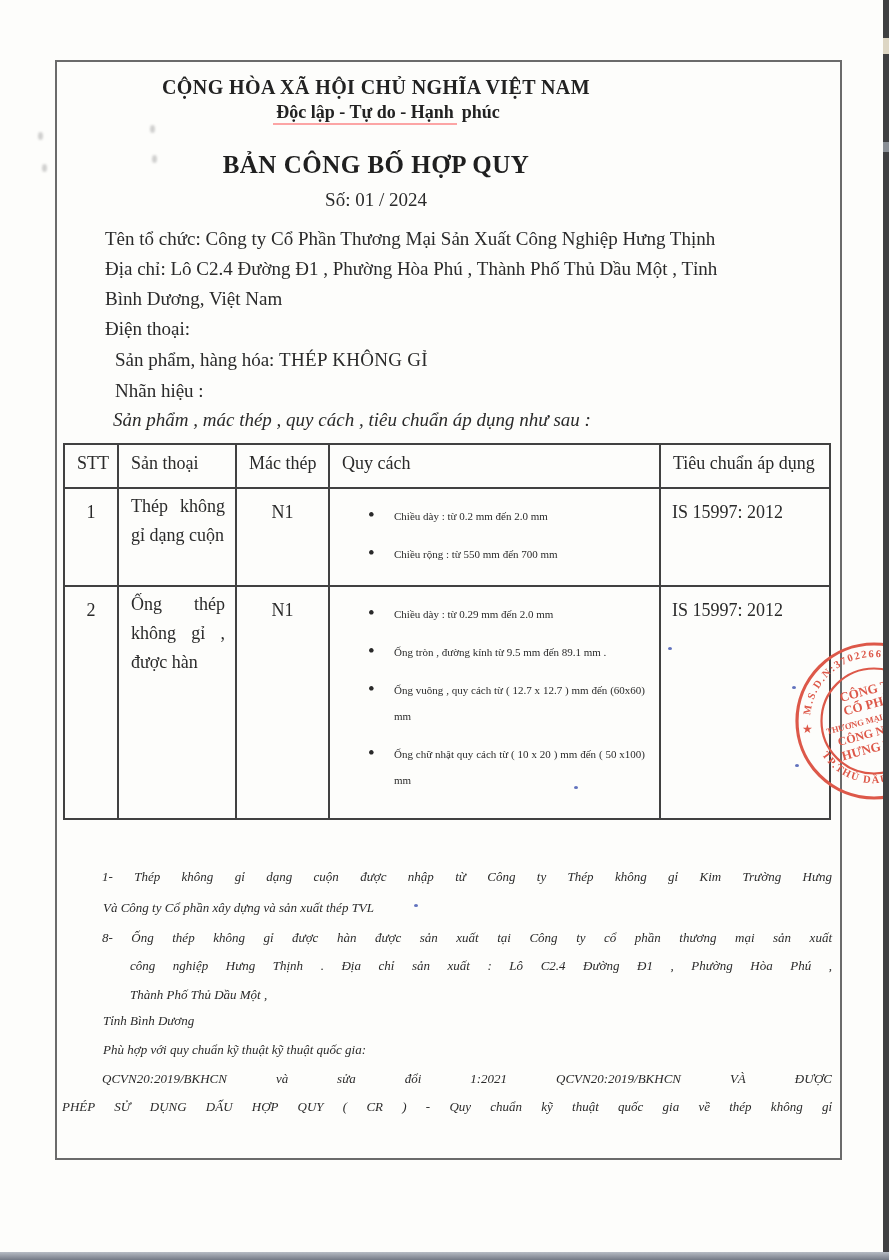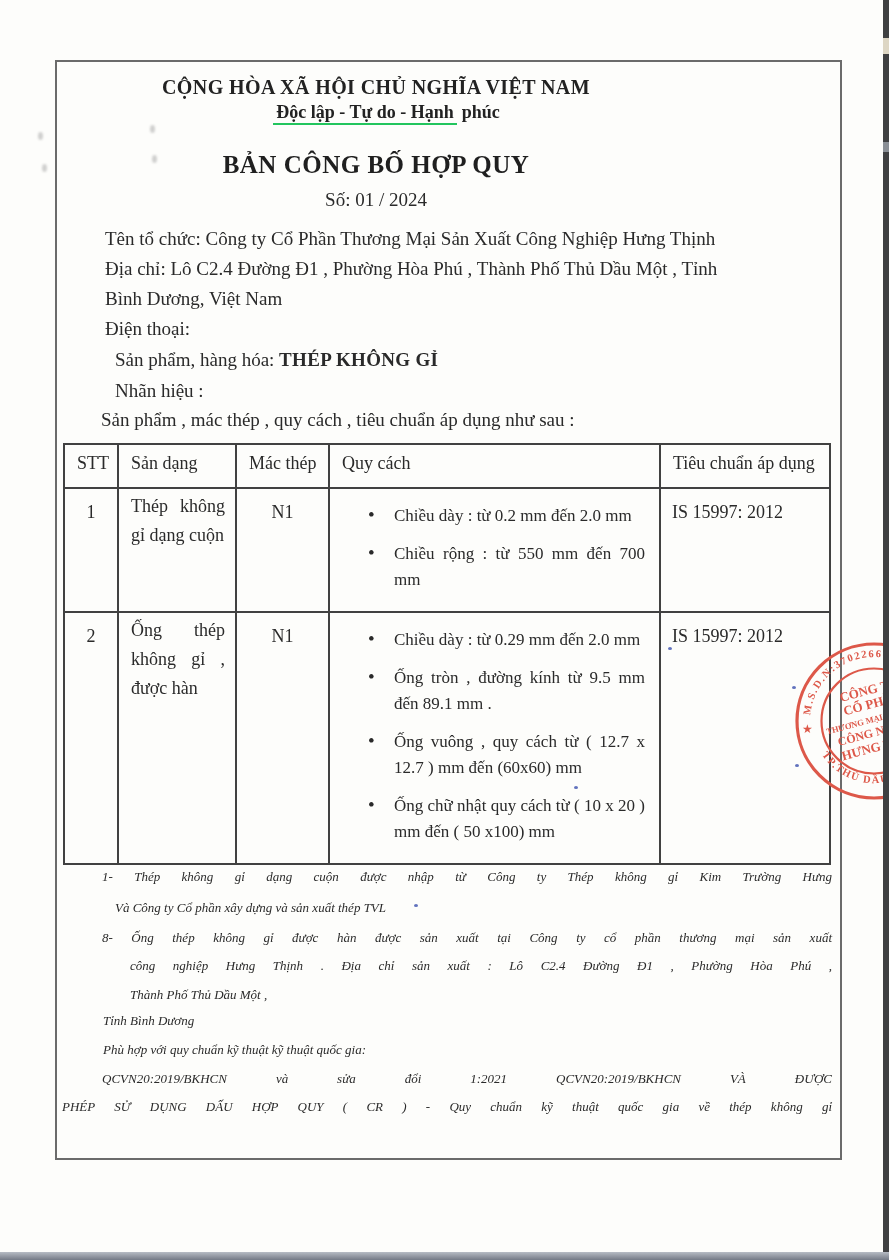--- a/index.html
+++ b/index.html
@@ -9,53 +9,53 @@
     font-family:"Liberation Serif","DejaVu Serif",serif;
     color:#2a2a2a;
   }
   .abs{position:absolute;}
   
   .frame{left:55px;top:60px;width:787px;height:1100px;border:2px solid #6b6b6b;box-sizing:border-box;}
   
   .cline{left:55px;width:642px;text-align:center;}
   .nat1{top:76px;font-size:20px;font-weight:bold;letter-spacing:.4px;color:#222;}
   .nat2{top:102px;font-size:18px;font-weight:bold;color:#222;}
-  .nat2 .u{border-bottom:2px solid #22c55e;padding:0 3px 1px 3px;margin-left:21px;}
+  .nat2 .u{border-bottom:2px solid #fca5a5;padding:0 3px 1px 3px;margin-left:21px;}
   .nat2 .tail{margin-left:5px;}
   .title{top:151px;font-size:25px;font-weight:bold;letter-spacing:.5px;color:#1f1f1f;}
   .docno{top:189px;font-size:19px;}
   
   .ln{font-size:19px;line-height:26px;white-space:nowrap;}
   .org{top:226px;left:105px;}
   .addr1{top:256px;left:105px;}
   .addr2{top:286px;left:105px;}
   .phone{top:316px;left:105px;}
   .product{top:347px;left:115px;}
-  .product .pv{font-weight:bold;letter-spacing:.3px;margin-top:23px;}
+  .product .pv{font-weight:normal;letter-spacing:.3px;margin-top:23px;}
   .brand{top:378px;left:115px;}
-  .intro{top:407px;left:101px;}
+  .intro{top:407px;left:113px;font-style:italic;}
   
   table.spec{left:63px;top:443px;width:766px;border-collapse:collapse;table-layout:fixed;position:absolute;border-radius:8px;}
   table.spec th,table.spec td{border:2px solid #414141;vertical-align:top;font-weight:normal;box-sizing:border-box;}
   table.spec th{font-size:18px;height:44px;padding:8px 10px 6px 12px;text-align:left;}
   th.h-stt,td.c-stt{text-align:center;}
   td.c-stt{font-size:18px;padding-top:13px;}
   td.c-sp{font-size:18px;padding:3px 10px 10px 12px;text-align:justify;line-height:29px;}
   td.c-mt{font-size:18px;text-align:center;padding-top:13px;font-family:Liberation Serif, serif;}
-  td.c-qc{padding:14px 14px 6px 0;font-size:17px;}
+  td.c-qc{padding:14px 14px 6px 0;font-size:11px;}
   td.c-tc{font-size:18px;padding:13px 8px 4px 11px;}
   .b{position:relative;padding-left:64px;margin-bottom:12px;text-align:justify;line-height:26px;}
   .b::before{content:"\2022";position:absolute;left:38px;top:-1px;font-size:19px;}
   tr.r1{height:96px;}
   tr.r2{height:233px;}
   
   .nt{font-size:13px;line-height:26px;font-style:italic;}
   .jl{text-align:justify;text-align-last:justify;white-space:normal;}
   .n1l1{top:864px;left:102px;width:730px;}
-  .n1l2{top:895px;left:103px;margin-left:12px;}
+  .n1l2{top:895px;left:103px;}
   .n2l1{top:925px;left:102px;width:730px;}
   .n2l2{top:953px;left:130px;width:702px;}
   .n2l3{top:982px;left:130px;}
   .n3{top:1008px;left:103px;}
   .n4{top:1037px;left:103px;}
   .n5l1{top:1066px;left:102px;width:730px;}
   .n5l2{top:1094px;left:62px;width:770px;}
   
   .stamp{left:789px;top:636px;}
   .stamp text{fill:#dd5849;}
@@ -96,21 +96,21 @@
   <colgroup>
     <col style="width:54px">
       <col style="width:118px">
       <col style="width:93px">
       <col style="width:331px">
       <col style="width:170px">
   </colgroup>
   <thead>
     <tr>
       <th class="h-stt">STT</th>
-      <th>Sản dạng</th>
+      <th>Sản thoại</th>
       <th>Mác thép</th>
       <th>Quy cách</th>
       <th>Tiêu chuẩn áp dụng</th>
     </tr>
   </thead>
   <tbody>
     <tr class="r1">
       <td class="c-stt">1</td>
       <td class="c-sp">Thép không gỉ dạng cuộn</td>
       <td class="c-mt">N1</td>

